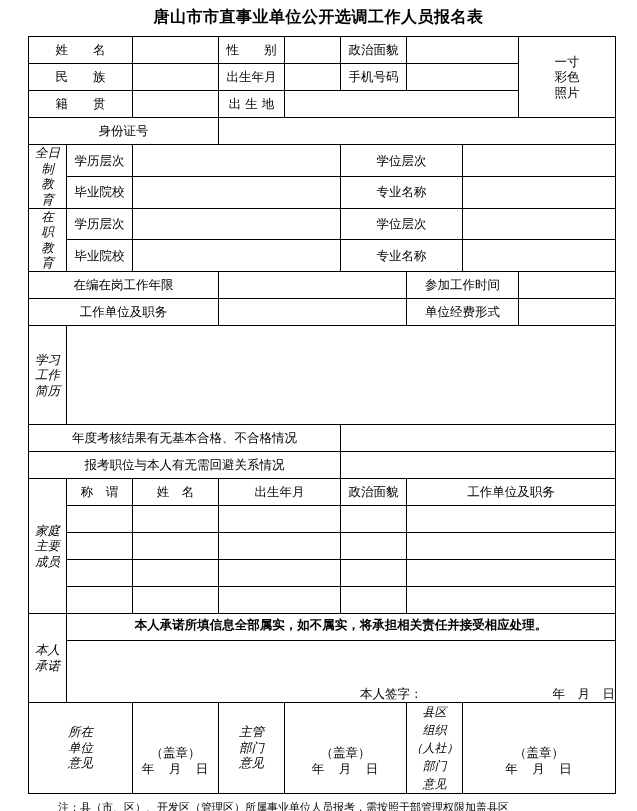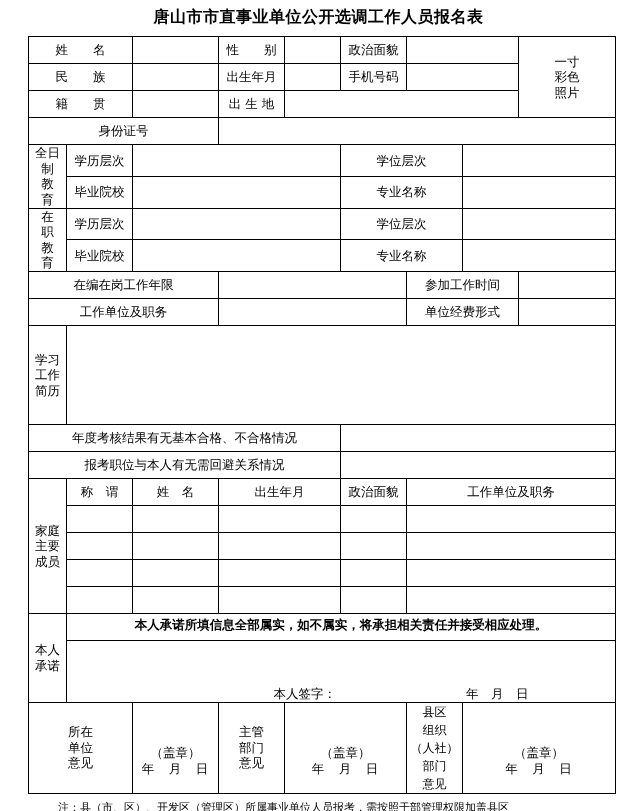--- a/index.html
+++ b/index.html
@@ -50,21 +50,21 @@
   }
   .commit-text {
     font-weight: bold;
     font-size: 12.5px;
     text-align: left;
     padding-left: 6px;
     font-family: Liberation Mono, monospace;
   }
   .sign-row {
     display: flex;
-    justify-content: center;
+    justify-content: flex-end;
     gap: 0px;
     padding-left: 120px;
     margin-top: 45px;
   }
   .seal {
     font-size: 12.5px;
     line-height: 1.9;
     margin-left: 47px;
   }
   .seal .date { letter-spacing: 1px; }
@@ -72,20 +72,21 @@
     font-size: 11px;
     line-height: 1.5;
     padding-top: 6px;
     padding-left: 30px;
     text-indent: 0;
   }
   .note div { white-space: nowrap; }
   .vtext {
     font-size: 12.5px;
     line-height: 1.9;
+    font-style: italic;
   }
 </style>
 </head>
 <body>
 
 <div class="page">
 
   <div class="title">唐山市市直事业单位公开选调工作人员报名表</div>
 
   <table class="form">

